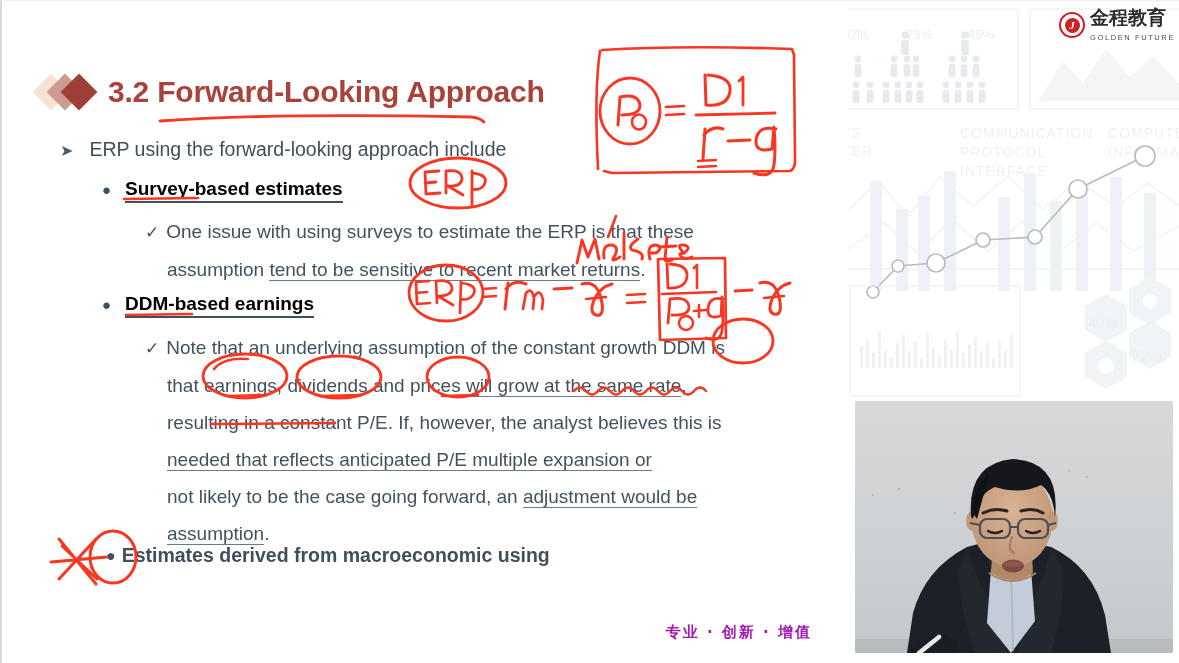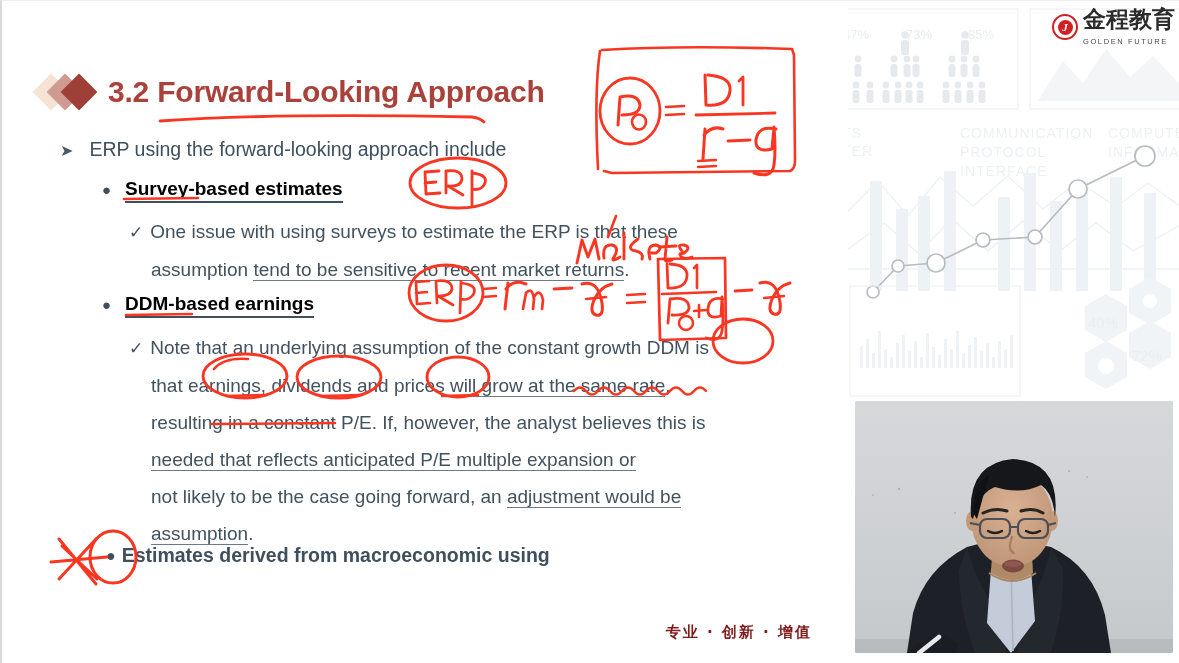--- a/index.html
+++ b/index.html
@@ -55,37 +55,37 @@
 
   .lvl2 {
     position: absolute; left: 100px;
     font-size: 19px; font-weight: bold; display: flex; gap: 14px; align-items: baseline;
     white-space: nowrap;
   }
   .lvl2 .marker { color: #3f4f5e; font-size: 15px; line-height: 1; }
   .lvl2 .u { border-bottom: 2px solid #3f4f5e; padding-bottom: 1px; }
 
   .lvl3 {
-    position: absolute; left: 127px;
+    position: absolute; left: 143px;
     font-size: 19px; line-height: 37px; color: #42525f;
   }
   .lvl3 .check { margin-right: 7px; font-size: 17px; }
   .lvl3 .indent { padding-left: 22px; display: block; }
   .uline { border-bottom: 1.5px solid #6b7a86; }
 
   .lvl2b {
     position: absolute; left: 100px;
     font-size: 19.5px; font-weight: bold; color: #3f4f5e;
     display: flex; gap: 0px; align-items: center; white-space: nowrap;
   }
   .lvl2b .marker { color: #3f4f5e; font-size: 16px; margin-right: 6px; }
 
   #footer-slogan {
     position: absolute; right: 36px; bottom: 22px;
-    color: #7f1d1d; font-size: 15px; letter-spacing: 2px;
+    color: #a21caf; font-size: 15px; letter-spacing: 2px;
     font-family: "DejaVu Sans", sans-serif; font-weight: bold;
   }
 
   
   #ink {
     position: absolute; left: 0; top: 0;
     width: 846px; height: 663px;
     pointer-events: none;
   }
 
@@ -110,21 +110,21 @@
     display: flex; align-items: center; justify-content: center;
   }
   #logo-seal .inner {
     width: 15px; height: 15px; border-radius: 50%;
     background: #cf2026; color: #fff;
     font-size: 11px; font-style: italic; font-weight: bold;
     display: flex; align-items: center; justify-content: center;
     font-family: "Liberation Serif", serif;
   }
   #logo-cn {
-    font-size: 23px; font-weight: bold; color: #2b2b2b;
+    font-size: 19px; font-weight: bold; color: #2b2b2b;
     font-family: "DejaVu Sans", sans-serif; line-height: 1;
   }
   #logo-en {
     font-size: 7.5px; color: #4a4a4a; letter-spacing: 1.6px;
     font-family: "Liberation Sans", sans-serif; margin-top: 6px;
   }
 
   
   #video-frame {
     position: absolute; left: 853px; top: 400px;

